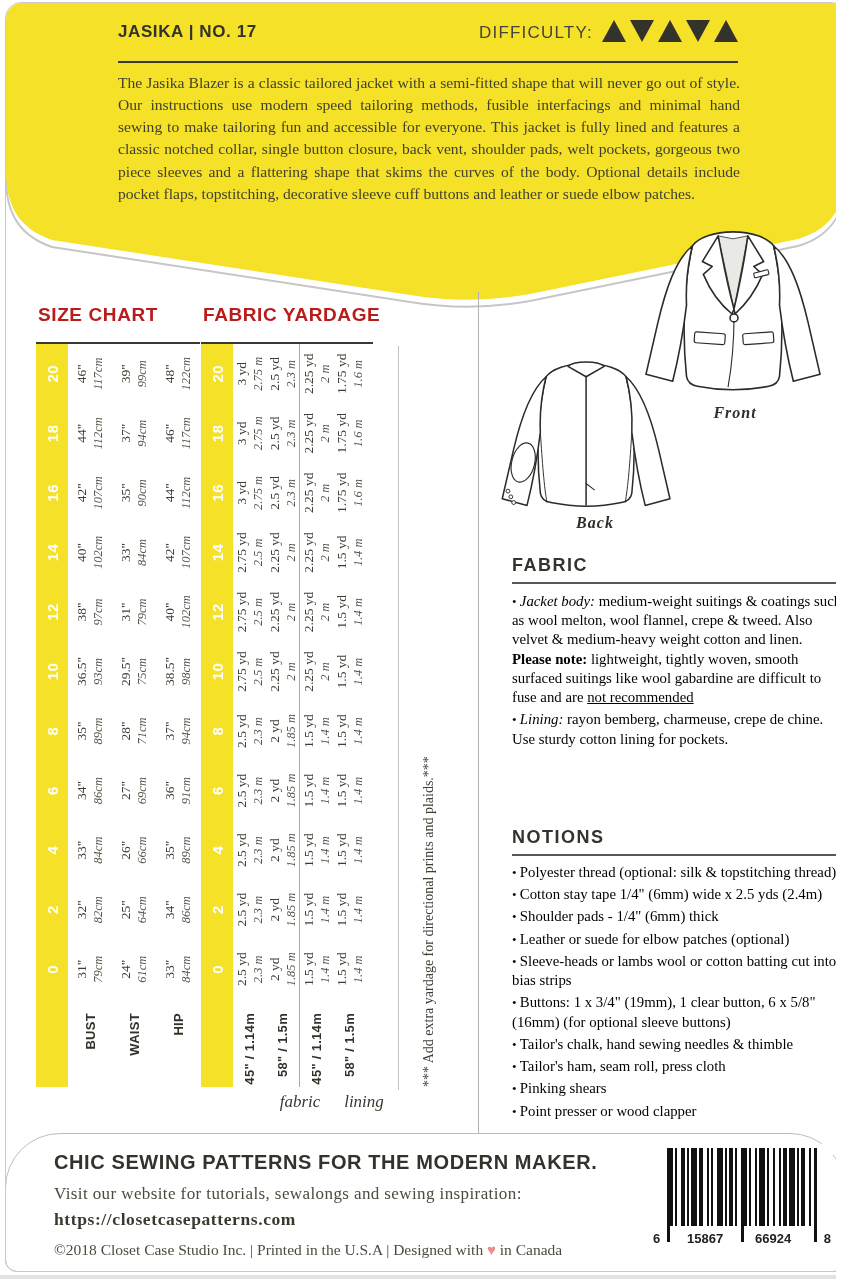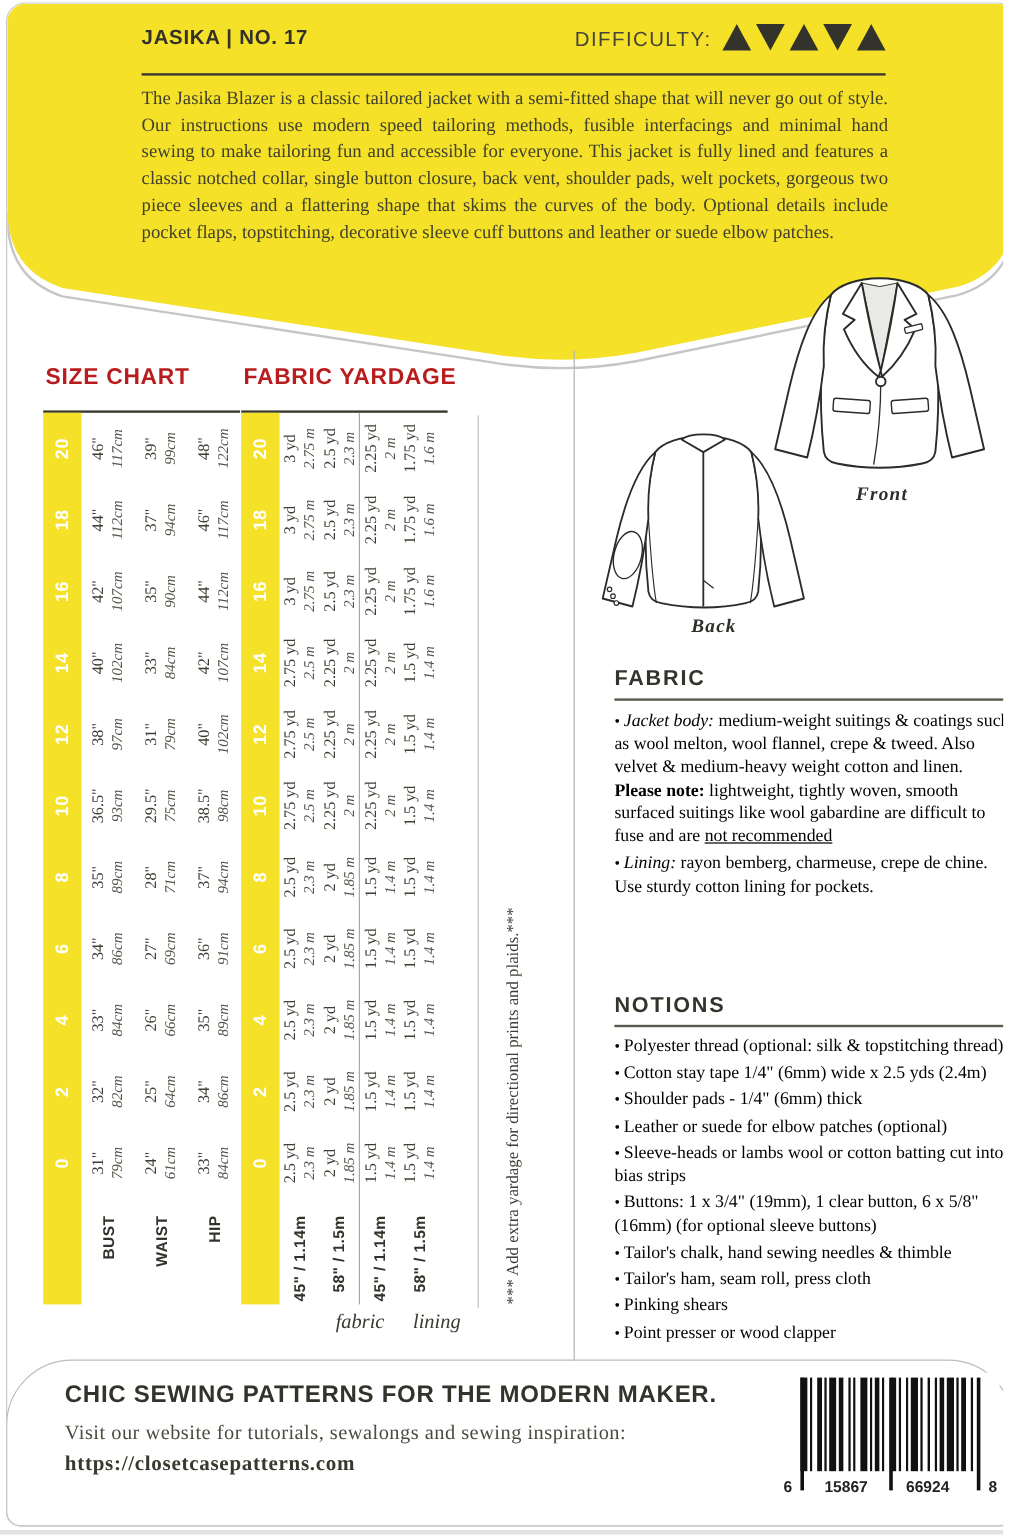--- a/index.html
+++ b/index.html
@@ -540,20 +540,25 @@
       <div class="nbullet"><span class="dot">•  </span><span>Tailor's chalk, hand sewing needles &amp; thimble</span></div>
       <div class="nbullet"><span class="dot">•  </span><span>Tailor's ham, seam roll, press cloth</span></div>
       <div class="nbullet"><span class="dot">•  </span><span>Pinking shears</span></div>
       <div class="nbullet"><span class="dot">•  </span><span>Point presser or wood clapper</span></div>
     </div>
 
   <div class="abs footer-panel">
     <div class="abs footer-tagline">CHIC SEWING PATTERNS FOR THE MODERN MAKER.</div>
     <div class="abs footer-visit">Visit our website for tutorials, sewalongs and sewing inspiration:</div>
     <div class="abs footer-url">https://closetcasepatterns.com</div>
+    <div class="abs footer-copy">
+      <span>©2018 Closet Case Studio Inc. | Printed in the U.S.A | Designed with</span>
+      <span class="heart">♥</span>
+      <span>in Canada</span>
+    </div>
     <div class="abs barcode">
       <div class="bars" id="bars"><span style="display: inline-block; height: 100%; width: 6px; background: rgb(17, 17, 17);"></span><span style="display: inline-block; height: 100%; width: 2px; background: rgb(255, 255, 255);"></span><span style="display: inline-block; height: 100%; width: 2px; background: rgb(17, 17, 17);"></span><span style="display: inline-block; height: 100%; width: 4px; background: rgb(255, 255, 255);"></span><span style="display: inline-block; height: 100%; width: 4px; background: rgb(17, 17, 17);"></span><span style="display: inline-block; height: 100%; width: 2px; background: rgb(255, 255, 255);"></span><span style="display: inline-block; height: 100%; width: 2px; background: rgb(17, 17, 17);"></span><span style="display: inline-block; height: 100%; width: 2px; background: rgb(255, 255, 255);"></span><span style="display: inline-block; height: 100%; width: 6px; background: rgb(17, 17, 17);"></span><span style="display: inline-block; height: 100%; width: 2px; background: rgb(255, 255, 255);"></span><span style="display: inline-block; height: 100%; width: 4px; background: rgb(17, 17, 17);"></span><span style="display: inline-block; height: 100%; width: 4px; background: rgb(255, 255, 255);"></span><span style="display: inline-block; height: 100%; width: 2px; background: rgb(17, 17, 17);"></span><span style="display: inline-block; height: 100%; width: 2px; background: rgb(255, 255, 255);"></span><span style="display: inline-block; height: 100%; width: 2px; background: rgb(17, 17, 17);"></span><span style="display: inline-block; height: 100%; width: 4px; background: rgb(255, 255, 255);"></span><span style="display: inline-block; height: 100%; width: 6px; background: rgb(17, 17, 17);"></span><span style="display: inline-block; height: 100%; width: 2px; background: rgb(255, 255, 255);"></span><span style="display: inline-block; height: 100%; width: 2px; background: rgb(17, 17, 17);"></span><span style="display: inline-block; height: 100%; width: 2px; background: rgb(255, 255, 255);"></span><span style="display: inline-block; height: 100%; width: 4px; background: rgb(17, 17, 17);"></span><span style="display: inline-block; height: 100%; width: 2px; background: rgb(255, 255, 255);"></span><span style="display: inline-block; height: 100%; width: 2px; background: rgb(17, 17, 17);"></span><span style="display: inline-block; height: 100%; width: 6px; background: rgb(255, 255, 255);"></span><span style="display: inline-block; height: 100%; width: 4px; background: rgb(17, 17, 17);"></span><span style="display: inline-block; height: 100%; width: 2px; background: rgb(255, 255, 255);"></span><span style="display: inline-block; height: 100%; width: 2px; background: rgb(17, 17, 17);"></span><span style="display: inline-block; height: 100%; width: 4px; background: rgb(255, 255, 255);"></span><span style="display: inline-block; height: 100%; width: 2px; background: rgb(17, 17, 17);"></span><span style="display: inline-block; height: 100%; width: 2px; background: rgb(255, 255, 255);"></span><span style="display: inline-block; height: 100%; width: 6px; background: rgb(17, 17, 17);"></span><span style="display: inline-block; height: 100%; width: 2px; background: rgb(255, 255, 255);"></span><span style="display: inline-block; height: 100%; width: 2px; background: rgb(17, 17, 17);"></span><span style="display: inline-block; height: 100%; width: 4px; background: rgb(255, 255, 255);"></span><span style="display: inline-block; height: 100%; width: 2px; background: rgb(17, 17, 17);"></span><span style="display: inline-block; height: 100%; width: 4px; background: rgb(255, 255, 255);"></span><span style="display: inline-block; height: 100%; width: 2px; background: rgb(17, 17, 17);"></span><span style="display: inline-block; height: 100%; width: 2px; background: rgb(255, 255, 255);"></span><span style="display: inline-block; height: 100%; width: 4px; background: rgb(17, 17, 17);"></span><span style="display: inline-block; height: 100%; width: 2px; background: rgb(255, 255, 255);"></span><span style="display: inline-block; height: 100%; width: 6px; background: rgb(17, 17, 17);"></span><span style="display: inline-block; height: 100%; width: 2px; background: rgb(255, 255, 255);"></span><span style="display: inline-block; height: 100%; width: 2px; background: rgb(17, 17, 17);"></span><span style="display: inline-block; height: 100%; width: 2px; background: rgb(255, 255, 255);"></span><span style="display: inline-block; height: 100%; width: 4px; background: rgb(17, 17, 17);"></span><span style="display: inline-block; height: 100%; width: 4px; background: rgb(255, 255, 255);"></span><span style="display: inline-block; height: 100%; width: 2px; background: rgb(17, 17, 17);"></span><span style="display: inline-block; height: 100%; width: 4px; background: rgb(255, 255, 255);"></span></div>
       <div class="guard" style="left:16px;"></div>
       <div class="guard" style="left:90px;"></div>
       <div class="guard" style="left:163px;"></div>
       <span class="bdigit" style="left:0;">6</span>
       <span class="bdigit" style="left:34px;">15867</span>
       <span class="bdigit" style="left:102px;">66924</span>
       <span class="bdigit" style="right:0;">8</span>
     </div>

